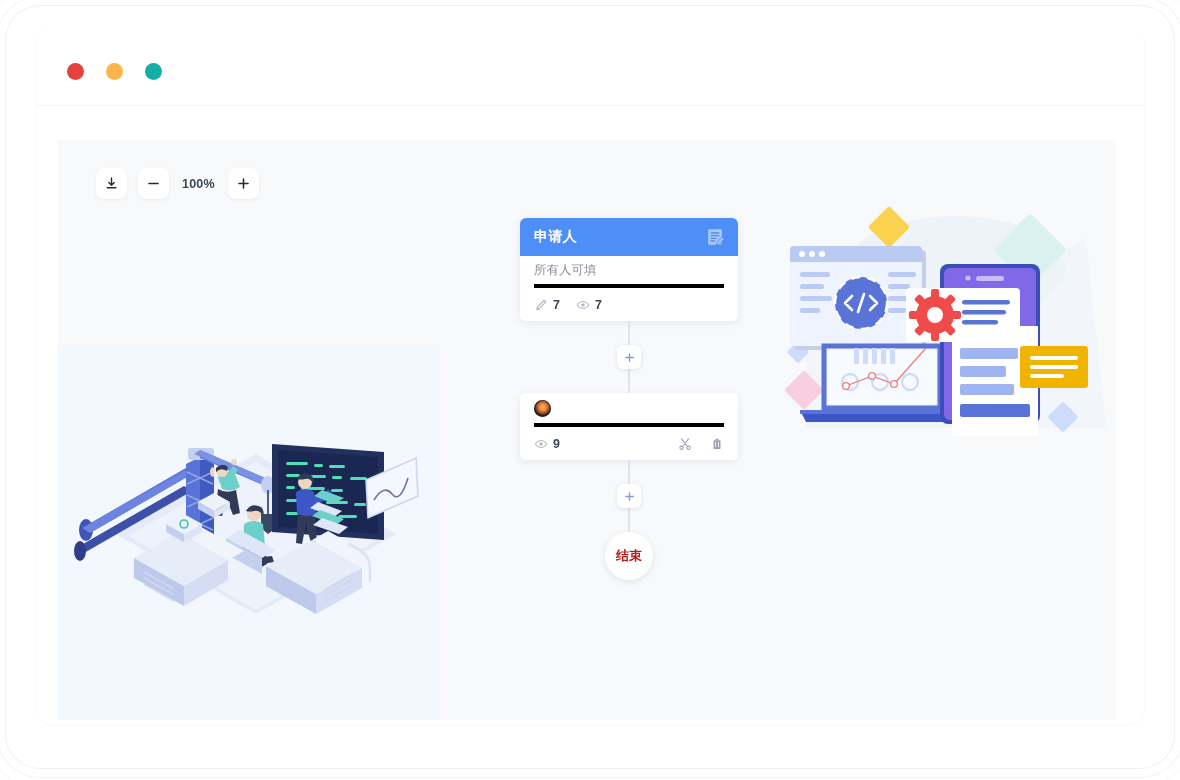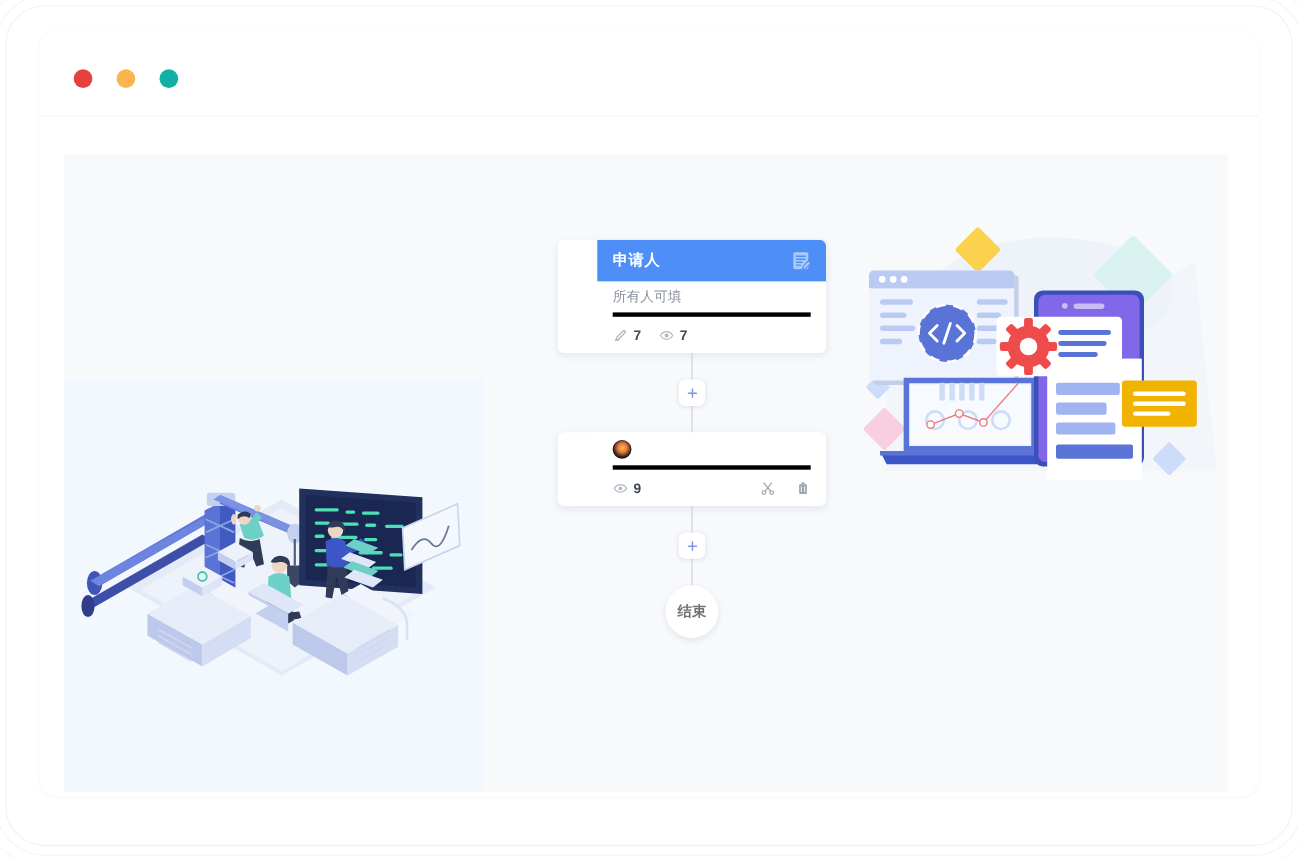--- a/index.html
+++ b/index.html
@@ -97,27 +97,26 @@
 
   
   .flow {
     position: absolute;
     left: 462px; top: 78px;
     width: 218px;
     display: flex; flex-direction: column; align-items: center;
   }
 
   .node-card {
-    width: 244px;
+    width: 218px;
     border-radius: 6px;
     background: #ffffff;
     box-shadow: 0 2px 7px rgba(110,125,150,0.13);
     overflow: hidden;
     cursor: pointer;
-    padding-left: 36px;
   }
   .node-head {
     height: 38px;
     display: flex; align-items: center; justify-content: space-between;
     padding: 0 13px 0 14px;
   }
   .node-head.blue   { background: #4e8ef7; }
   .node-head.orange { background: #e8763d; }
   .node-title {
     color: #ffffff;
@@ -175,21 +174,21 @@
     display: flex; align-items: center; justify-content: center;
     cursor: pointer;
     z-index: 2;
   }
   .end-node {
     width: 48px; height: 48px;
     border-radius: 50%;
     background: #ffffff;
     box-shadow: 0 2px 6px rgba(110,125,150,0.16);
     display: flex; align-items: center; justify-content: center;
-    font-size: 13px; font-weight: bold; color: #737373;
+    font-size: 13px; font-weight: bold; color: #b91c1c;
     cursor: pointer;
   }
 
   
   .illus-left  { position: absolute; left: 8px;  top: 222px; width: 400px; height: 262px; }
   .illus-right { position: absolute; left: 718px; top: 58px;  width: 330px; height: 250px; }
 </style>
 </head>
 <body>
 
@@ -203,20 +202,43 @@
       <div class="dot" style="background:#e5413f"></div>
       <div class="dot" style="background:#fbb54c"></div>
       <div class="dot" style="background:#11b0a3"></div>
     </div>
   </div>
 
   <div class="canvas">
 
     <div class="left-tint"></div>
 
+    <div class="toolbar">
+
+      <div class="tb-btn">
+        <svg width="15" height="15" viewBox="0 0 16 16">
+          <path d="M8 2v7.2M8 9.8L5.2 7M8 9.8L10.8 7" stroke="#262b33" stroke-width="1.5" fill="none" stroke-linecap="round" stroke-linejoin="round"></path>
+          <path d="M3.4 12.6h9.2" stroke="#262b33" stroke-width="1.5" stroke-linecap="round"></path>
+        </svg>
+      </div>
+
+      <div class="tb-btn">
+        <svg width="15" height="15" viewBox="0 0 16 16">
+          <path d="M3.2 8h9.6" stroke="#262b33" stroke-width="1.7" stroke-linecap="round"></path>
+        </svg>
+      </div>
+
+      <div class="zoom-level">100%</div>
+
+      <div class="tb-btn">
+        <svg width="15" height="15" viewBox="0 0 16 16">
+          <path d="M3.2 8h9.6M8 3.2v9.6" stroke="#262b33" stroke-width="1.7" stroke-linecap="round"></path>
+        </svg>
+      </div>
+    </div>
 
     <div class="flow">
 
       <div class="node-card">
         <div class="node-head blue">
           <span class="node-title">申请人</span>
           <span class="head-icon">
             <svg width="20" height="20" viewBox="0 0 22 22">
               <rect x="3.5" y="2.5" width="15" height="17" rx="1.6" fill="#ffffff"></rect>
               <path d="M6.6 6.6h8.8M6.6 9.6h8.8M6.6 12.6h5.6M6.6 15.4h4" stroke="#4e8ef7" stroke-width="1.4" stroke-linecap="round"></path>

